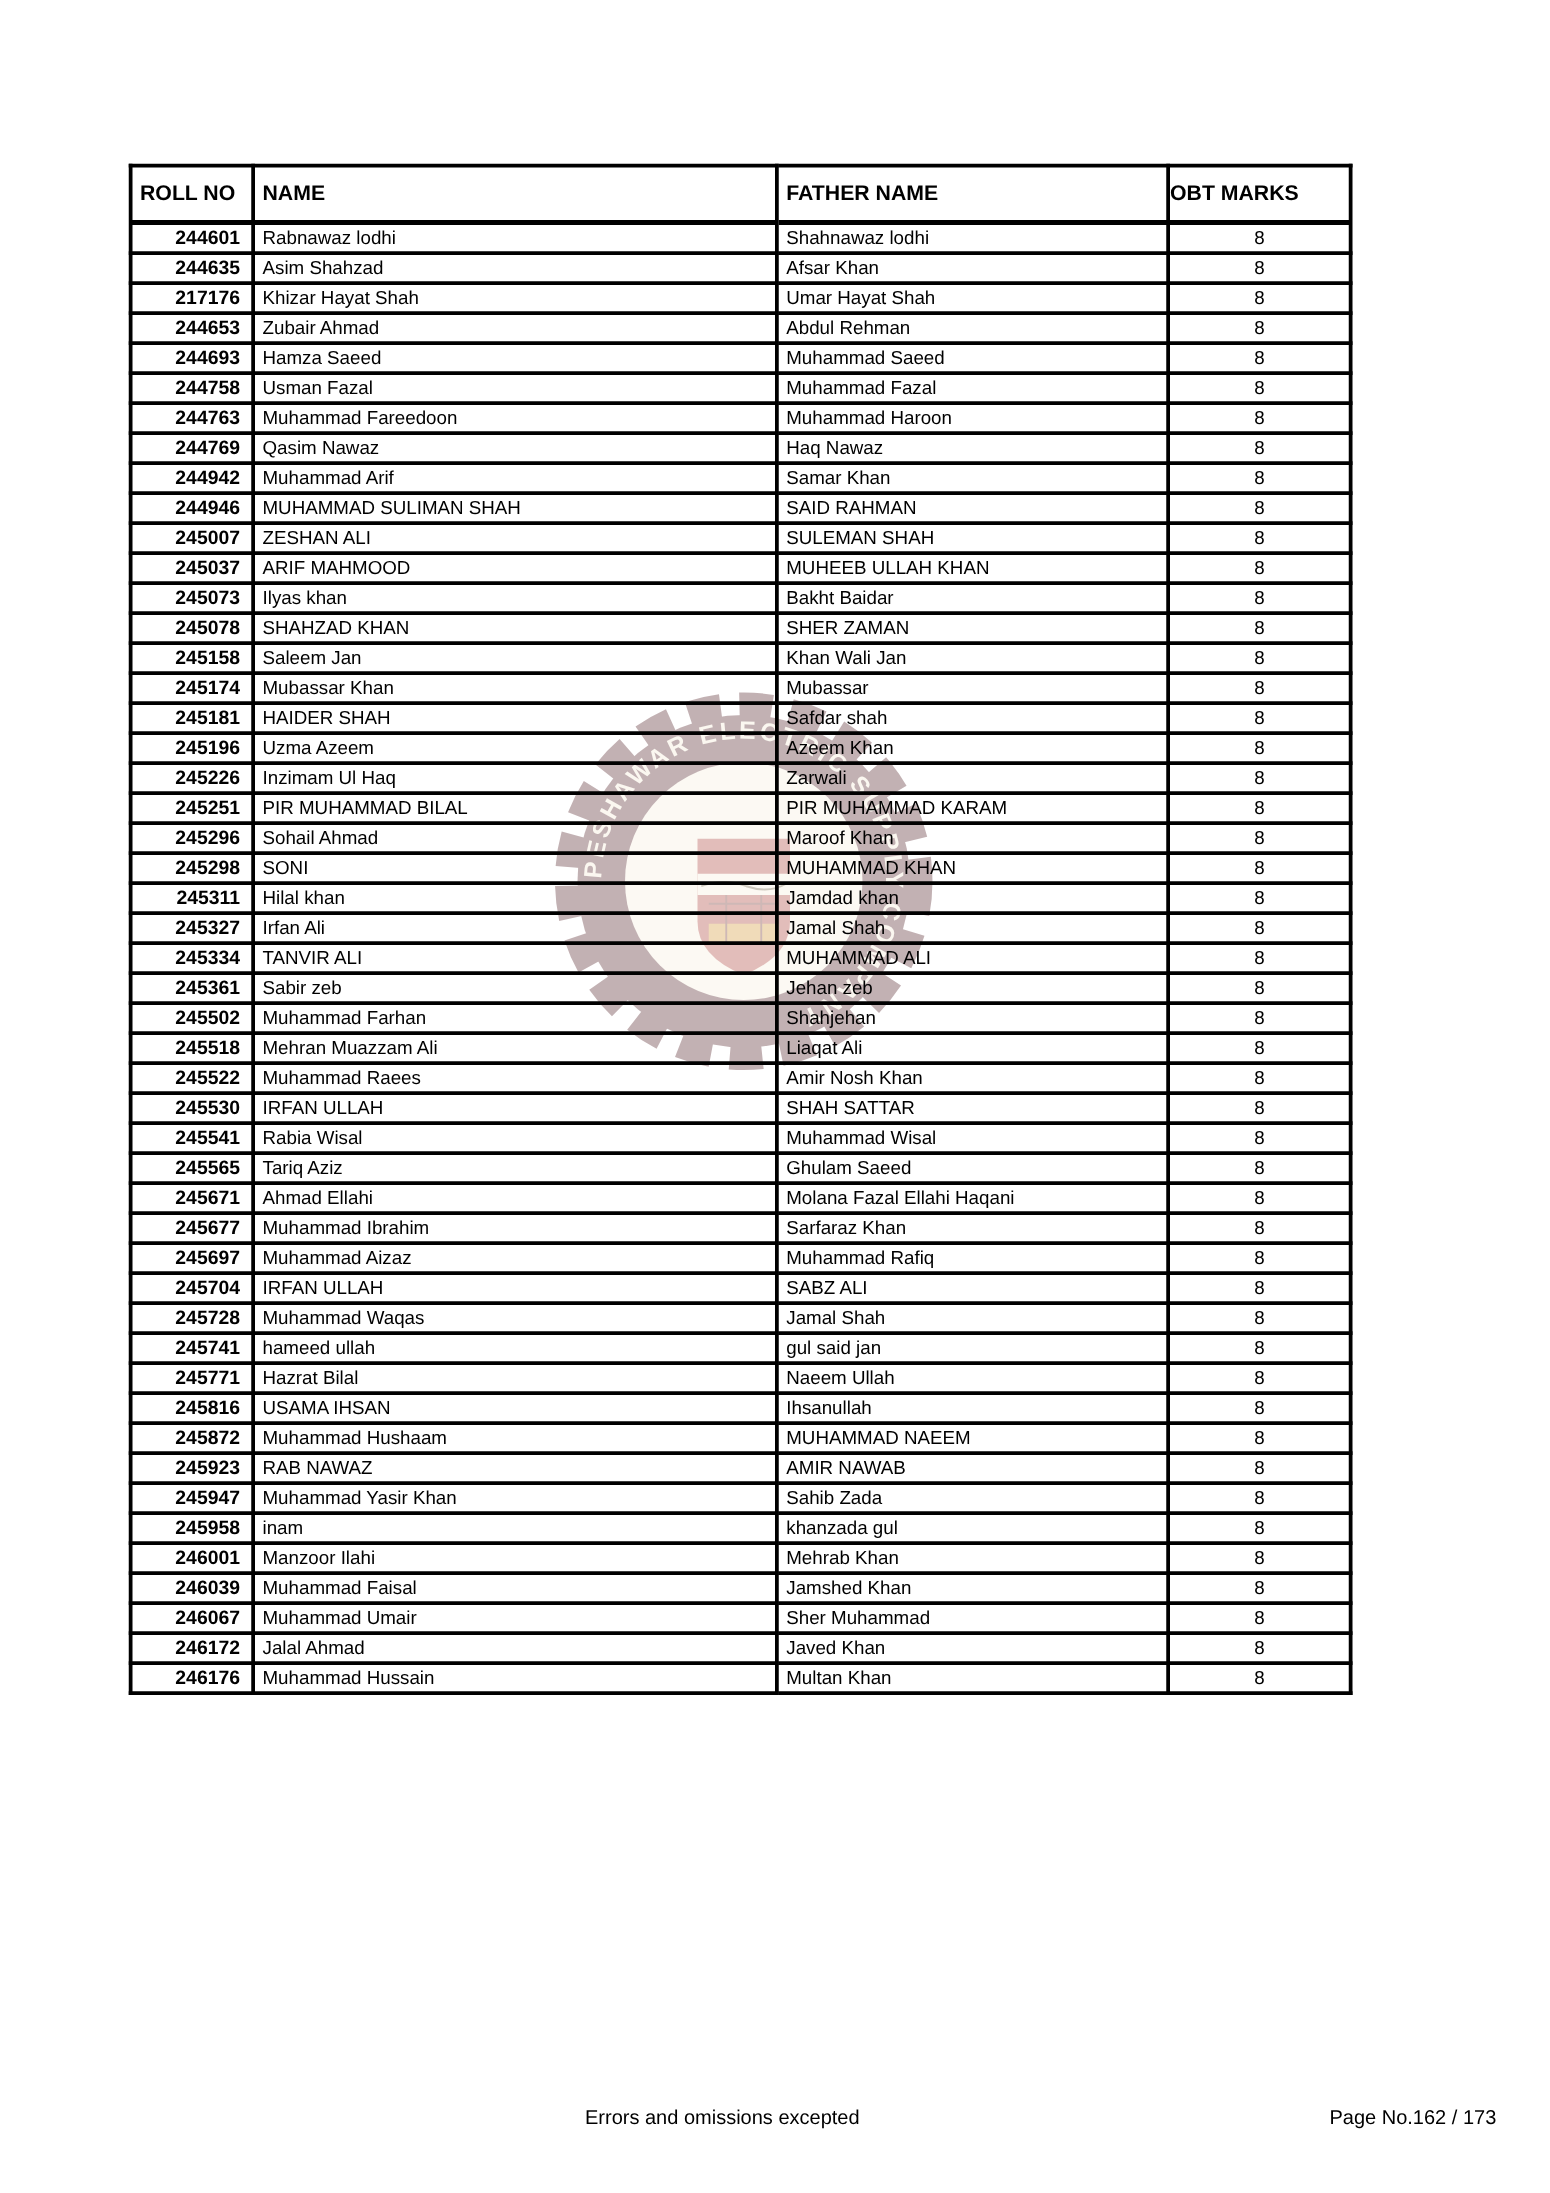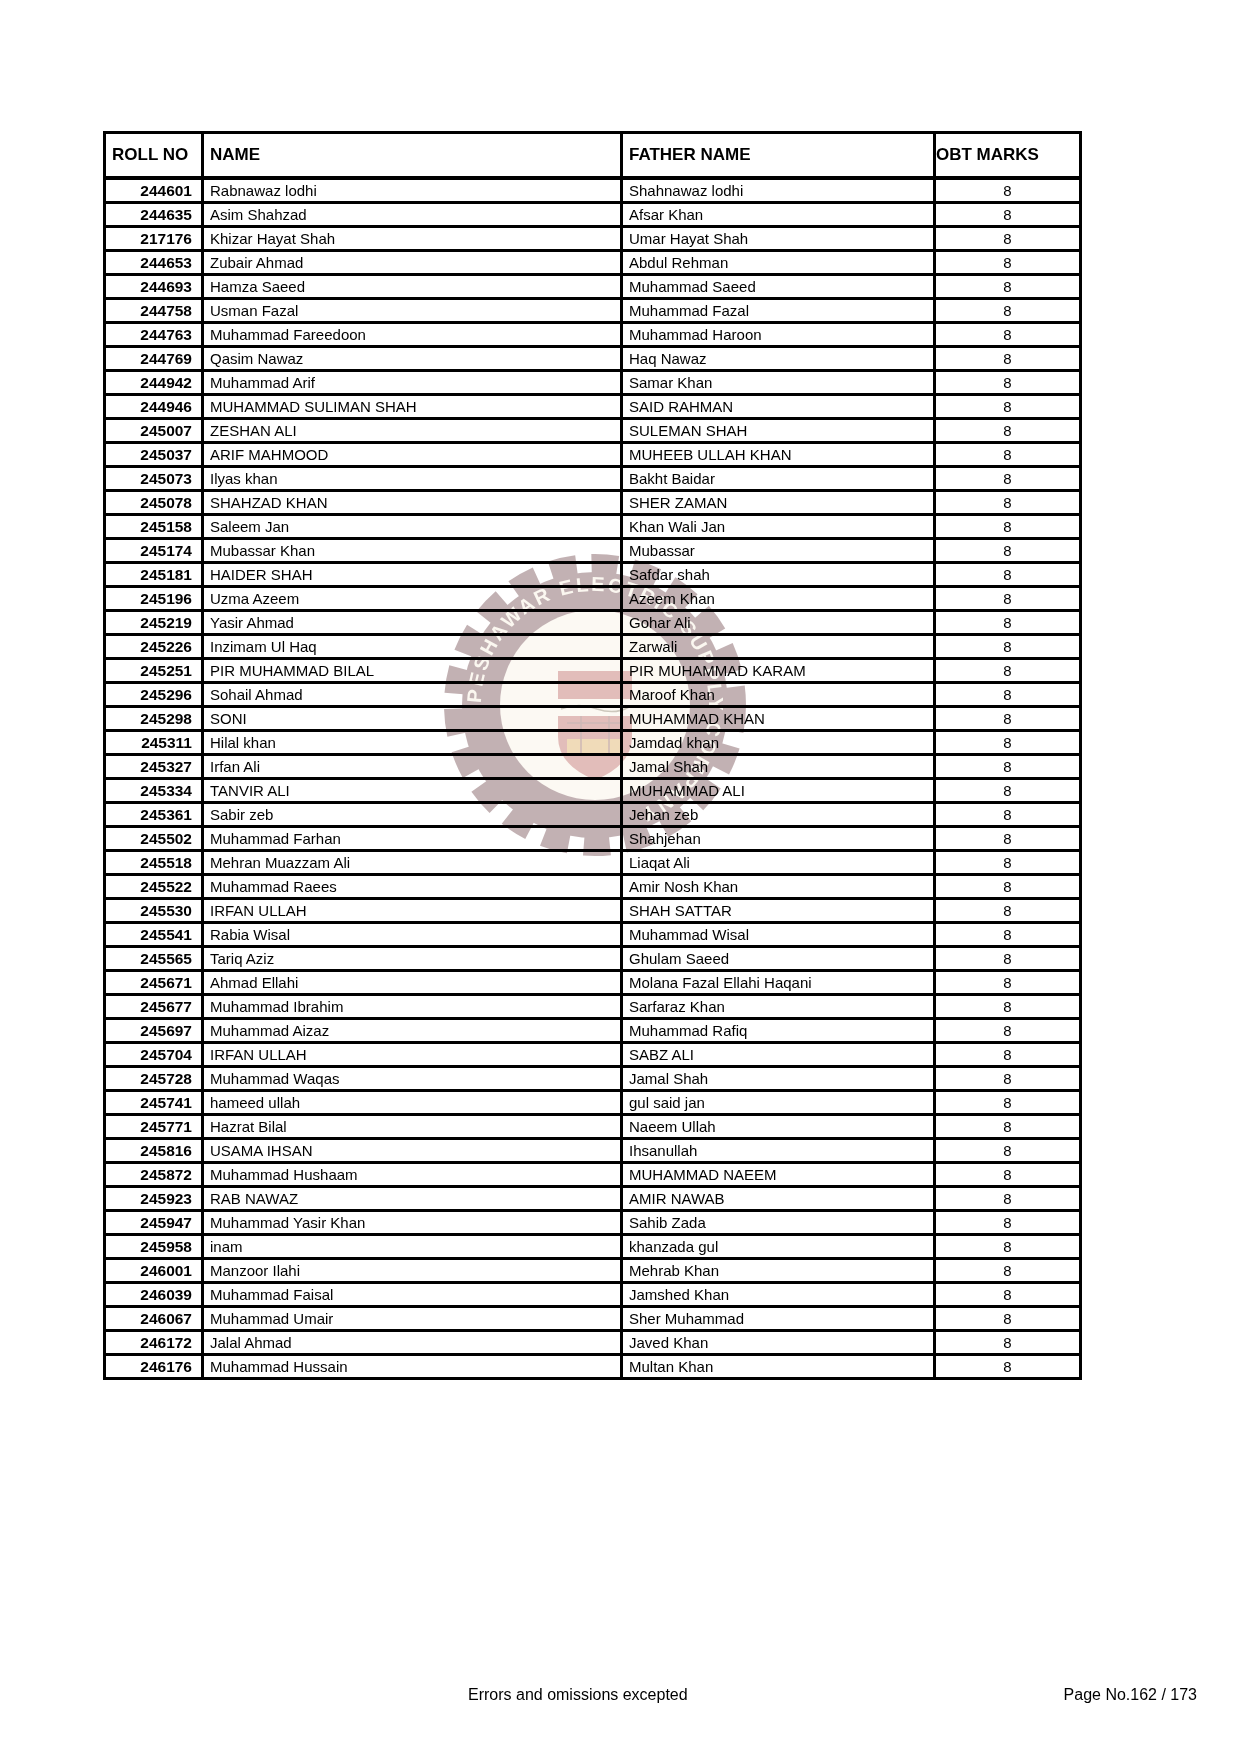--- a/index.html
+++ b/index.html
@@ -238,26 +238,20 @@
         <td class="c-marks">8</td>
       </tr>
 
       <tr>
         <td class="c-roll">245196</td>
         <td class="c-name">Uzma Azeem</td>
         <td class="c-father">Azeem Khan</td>
         <td class="c-marks">8</td>
       </tr>
 
-      <tr>
-        <td class="c-roll">245219</td>
-        <td class="c-name">Yasir Ahmad</td>
-        <td class="c-father">Gohar Ali</td>
-        <td class="c-marks">8</td>
-      </tr>
 
       <tr>
         <td class="c-roll">245226</td>
         <td class="c-name">Inzimam Ul Haq</td>
         <td class="c-father">Zarwali</td>
         <td class="c-marks">8</td>
       </tr>
 
       <tr>
         <td class="c-roll">245251</td>

